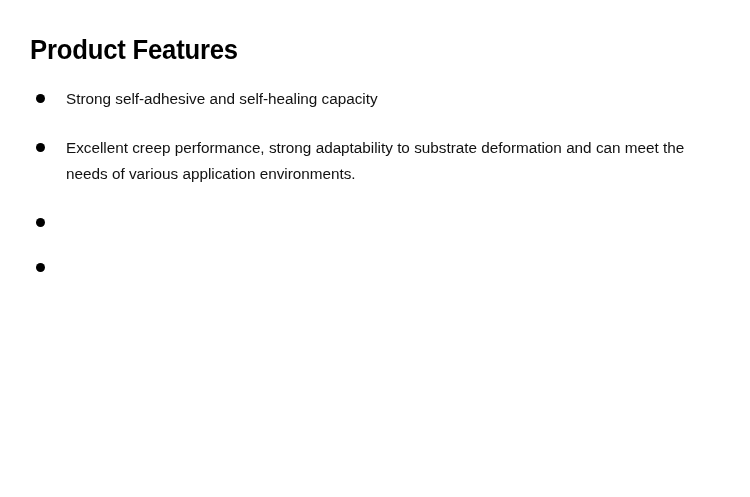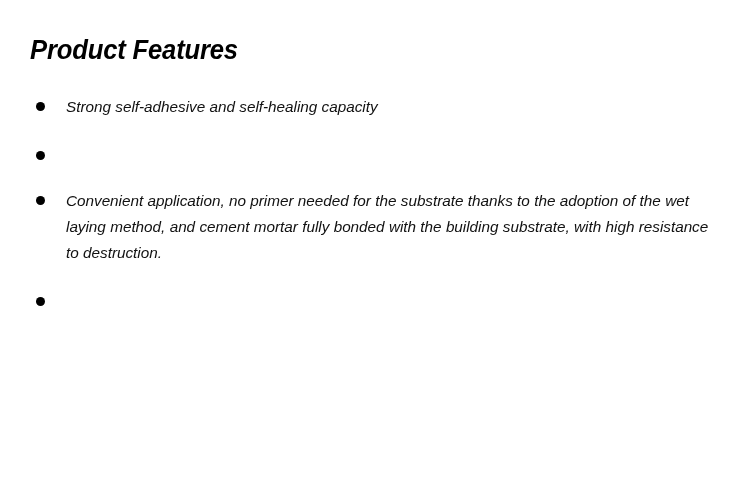--- a/index.html
+++ b/index.html
@@ -13,21 +13,20 @@
     font-family: "Liberation Sans", sans-serif;
     color: #000000;
     overflow: hidden;
   }
   .page {
     position: relative;
     width: 750px;
     height: 497px;
     box-sizing: border-box;
     padding: 0;
-    font-style: italic;
   }
   .page-title {
     position: absolute;
     left: 30px;
     top: 16px;
     font-family: "Liberation Sans", sans-serif;
     font-weight: bold;
     font-size: 27px;
     line-height: 32px;
     letter-spacing: -0.2px;
@@ -40,21 +39,21 @@
     position: absolute;
     left: 0;
     top: 82px;
     width: 750px;
     margin: 0;
     padding: 0;
     list-style: none;
   }
   .feature-item {
     position: relative;
-    margin: 12px 0 23px 0;
+    margin: 4px 0 23px 0;
     padding: 0 35px 0 66px;
     min-height: 22px;
   }
   .feature-item:last-child {
     margin-bottom: 0;
   }
   .bullet-dot {
     position: absolute;
     left: 36px;
     top: 8px;
@@ -83,25 +82,25 @@
 
   <ul class="feature-list">
 
     <li class="feature-item">
       <span class="bullet-dot"></span>
       <span class="feature-text">Strong self-adhesive and self-healing capacity</span>
     </li>
 
     <li class="feature-item">
       <span class="bullet-dot"></span>
+      <span class="feature-text">Excellent creep performance, strong adaptability to substrate deformation and can meet the needs of various application environments.</span>
     </li>
 
     <li class="feature-item">
       <span class="bullet-dot"></span>
-      <span class="feature-text">Convenient application, no primer needed for the substrate thanks to the adoption of the wet laying method, and cement mortar fully bonded with the building substrate, with high resistance to destruction.</span>
     </li>
 
 
     <li class="feature-item">
       <span class="bullet-dot"></span>
     </li>
 
   </ul>
 </div>
 

